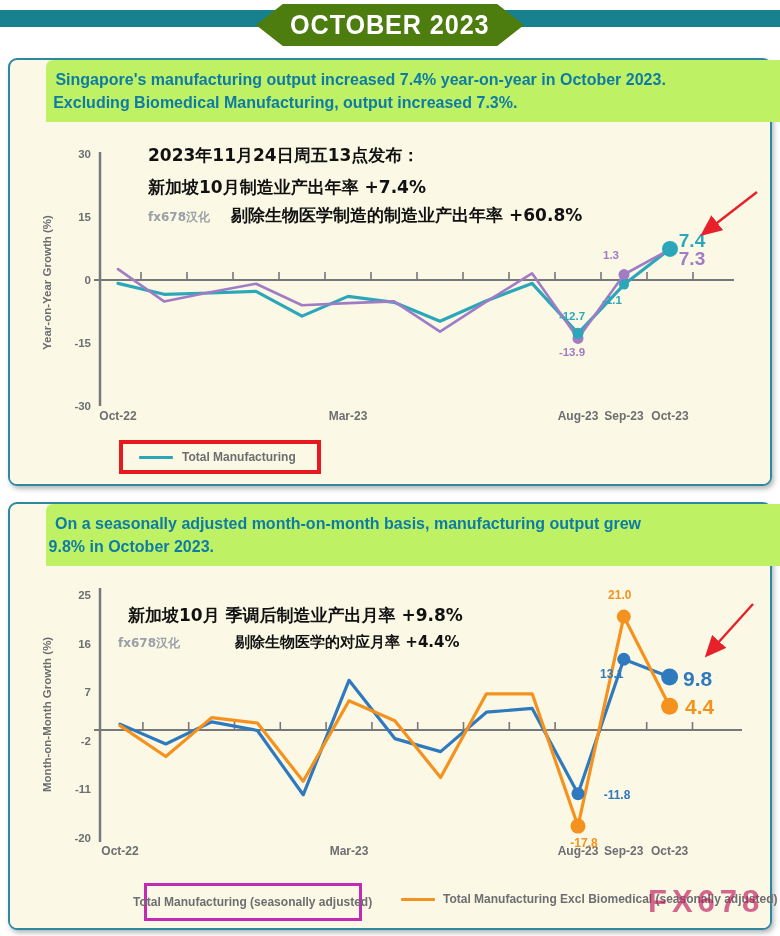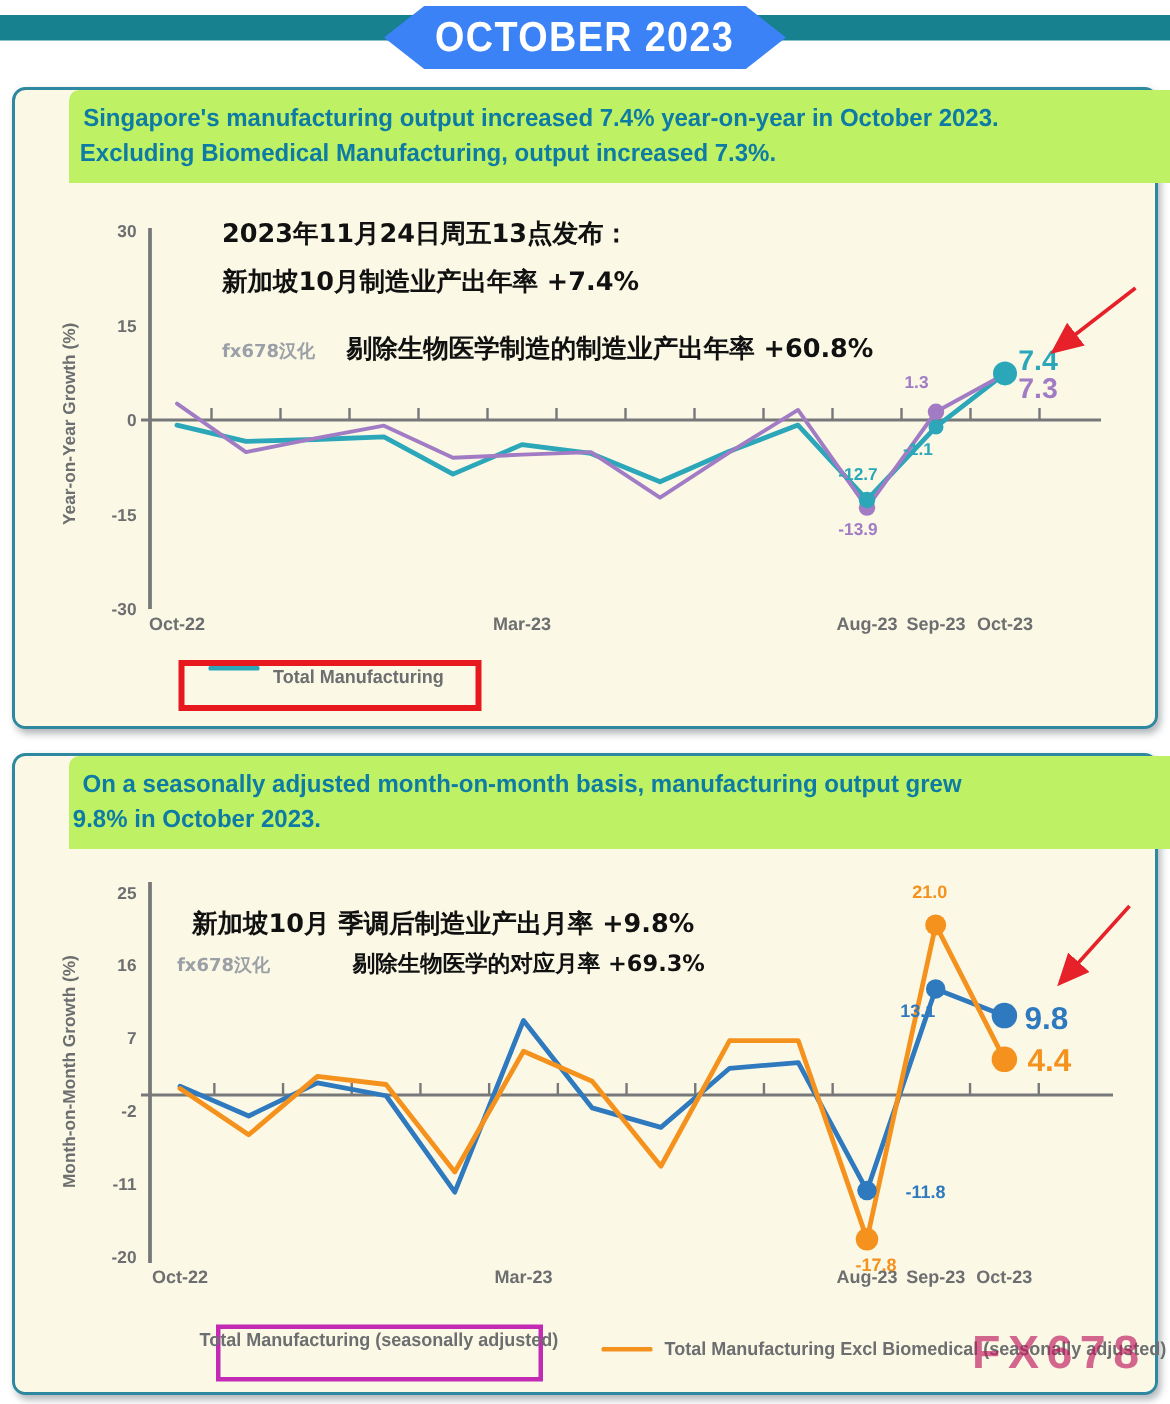--- a/index.html
+++ b/index.html
@@ -1,20 +1,20 @@
 <!DOCTYPE html>
 <html><head>
 <meta charset="utf-8">
 <style>
   html,body{margin:0;padding:0;background:#fff;}
   .page{position:relative;width:780px;height:936px;background:#ffffff;overflow:hidden;
         font-family:"Liberation Sans",sans-serif;}
   
   .topbar{position:absolute;left:0;top:10px;width:780px;height:17px;background:#17818F;}
-  .banner{position:absolute;left:256px;top:4px;width:268px;height:42px;background:#3b82f6;
+  .banner{position:absolute;left:256px;top:4px;width:268px;height:42px;background:#4d7c0f;
           clip-path:polygon(0 50%,10% 0,90% 0,100% 50%,90% 100%,10% 100%);
           display:flex;align-items:center;justify-content:center;}
   .banner-text{color:#fff;font-size:28px;font-weight:bold;transform:scaleX(.9);letter-spacing:1px;white-space:nowrap;}
   
   .panel{position:absolute;left:8px;width:764px;height:428px;box-sizing:border-box;
          border:2px solid #2E89A0;border-radius:9px;background:#FBF9E6;
          box-shadow:2px 3px 5px rgba(90,100,106,.45);}
   .panel1{top:58px;}
   .panel2{top:502px;}
   .band{position:absolute;left:0;top:0;width:760px;height:62px;background:#bef264;
@@ -26,26 +26,26 @@
   .ylab{position:absolute;color:#6d6e70;font-size:11.5px;font-weight:bold;white-space:nowrap;
         transform:rotate(-90deg);transform-origin:left top;}
   .ylab1{left:31px;top:290px;}
   .ylab2{left:31px;top:288px;}
   
   .ann{position:absolute;color:#111;font-family:"DejaVu Sans","Liberation Sans",sans-serif;}
   .ann .l{font-size:17px;font-weight:bold;white-space:nowrap;}
   .brand{color:#9aa0a6;font-size:12px;font-weight:bold;}
   .ann1{left:138px;top:84px;}
   .ann1 .l1{margin-bottom:9px;}
-  .ann1 .l2{margin-bottom:22px;}
+  .ann1 .l2{margin-bottom:5px;}
   .ann2-l1{left:118px;top:100px;}
   .ann2-l2{left:108px;top:128px;}
   .ann2-l2 .main{margin-left:50px;font-size:15px;font-weight:bold;}
   
-  .lg-box{position:absolute;display:flex;justify-content:center;gap:9px;box-sizing:border-box;}
+  .lg-box{position:absolute;display:flex;align-items:center;justify-content:center;gap:9px;box-sizing:border-box;}
   .box1{left:109px;top:380px;width:202px;height:34px;border:4px solid #E8191E;}
   .box2{left:114px;top:379px;width:218px;height:38px;border:3.5px solid #C32BB5;margin-left:20px;}
   .lg-item{position:absolute;display:flex;align-items:center;gap:8px;}
   .item1b{left:350px;top:388px;}
   .item2b{left:391px;top:388px;}
   .lg-line{display:inline-block;width:34px;height:3px;border-radius:1px;}
   .lg-text{color:#6d6e70;font-size:12.5px;font-weight:bold;white-space:nowrap;transform:scaleX(.96);transform-origin:left center;}
   .watermark{position:absolute;left:638px;top:380px;font-size:31px;font-weight:bold;
              color:#be185d;opacity:.65;letter-spacing:5px;text-align:center;}
 </style>
@@ -139,21 +139,21 @@
     </div>
     <div class="plot"></div>
 
     <div class="ylab ylab2">Month-on-Month Growth (%)</div>
 
     <div class="ann ann2-l1" style="position:absolute">
       <span class="l">新加坡10月 季调后制造业产出月率 +9.8%</span>
     </div>
     <div class="ann ann2-l2" style="position:absolute">
       <span class="brand">fx678汉化</span>
-      <span class="main">剔除生物医学的对应月率 +69.3%</span>
+      <span class="main">剔除生物医学的对应月率 +4.4%</span>
     </div>
 
     <svg id="chart2" class="chart" viewBox="0 0 760 424">
         <defs>
           <marker id="chart2-arrow" markerWidth="9" markerHeight="8" refX="7" refY="4" orient="auto">
             <path d="M0,0 L9,4 L0,8 Z" fill="#E62129"></path>
           </marker>
         </defs>
         <line x1="90" y1="84" x2="90" y2="338" stroke="#77787A" stroke-width="2.5"></line>
         <line x1="90" y1="226" x2="732" y2="226" stroke="#77787A" stroke-width="2"></line>

